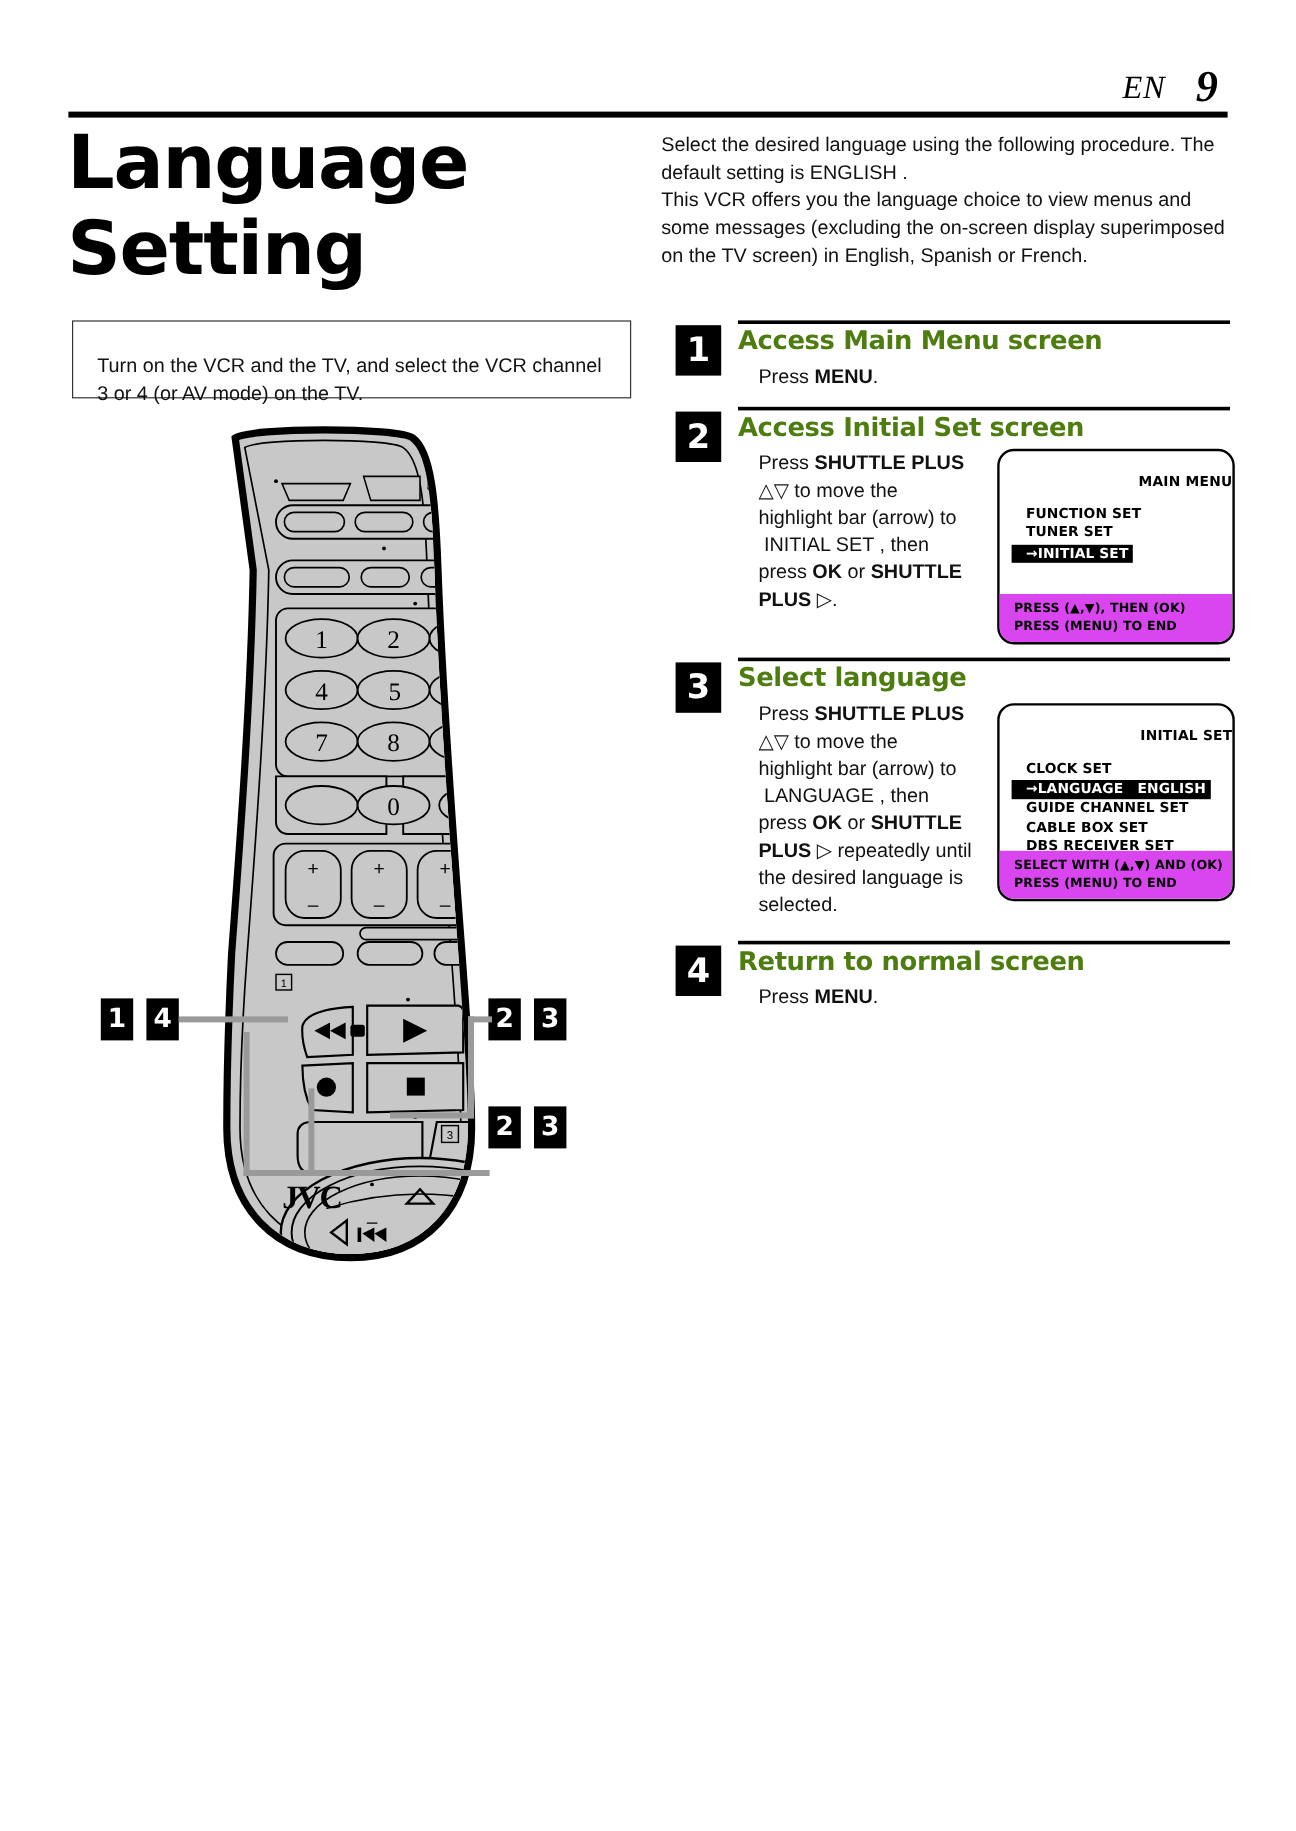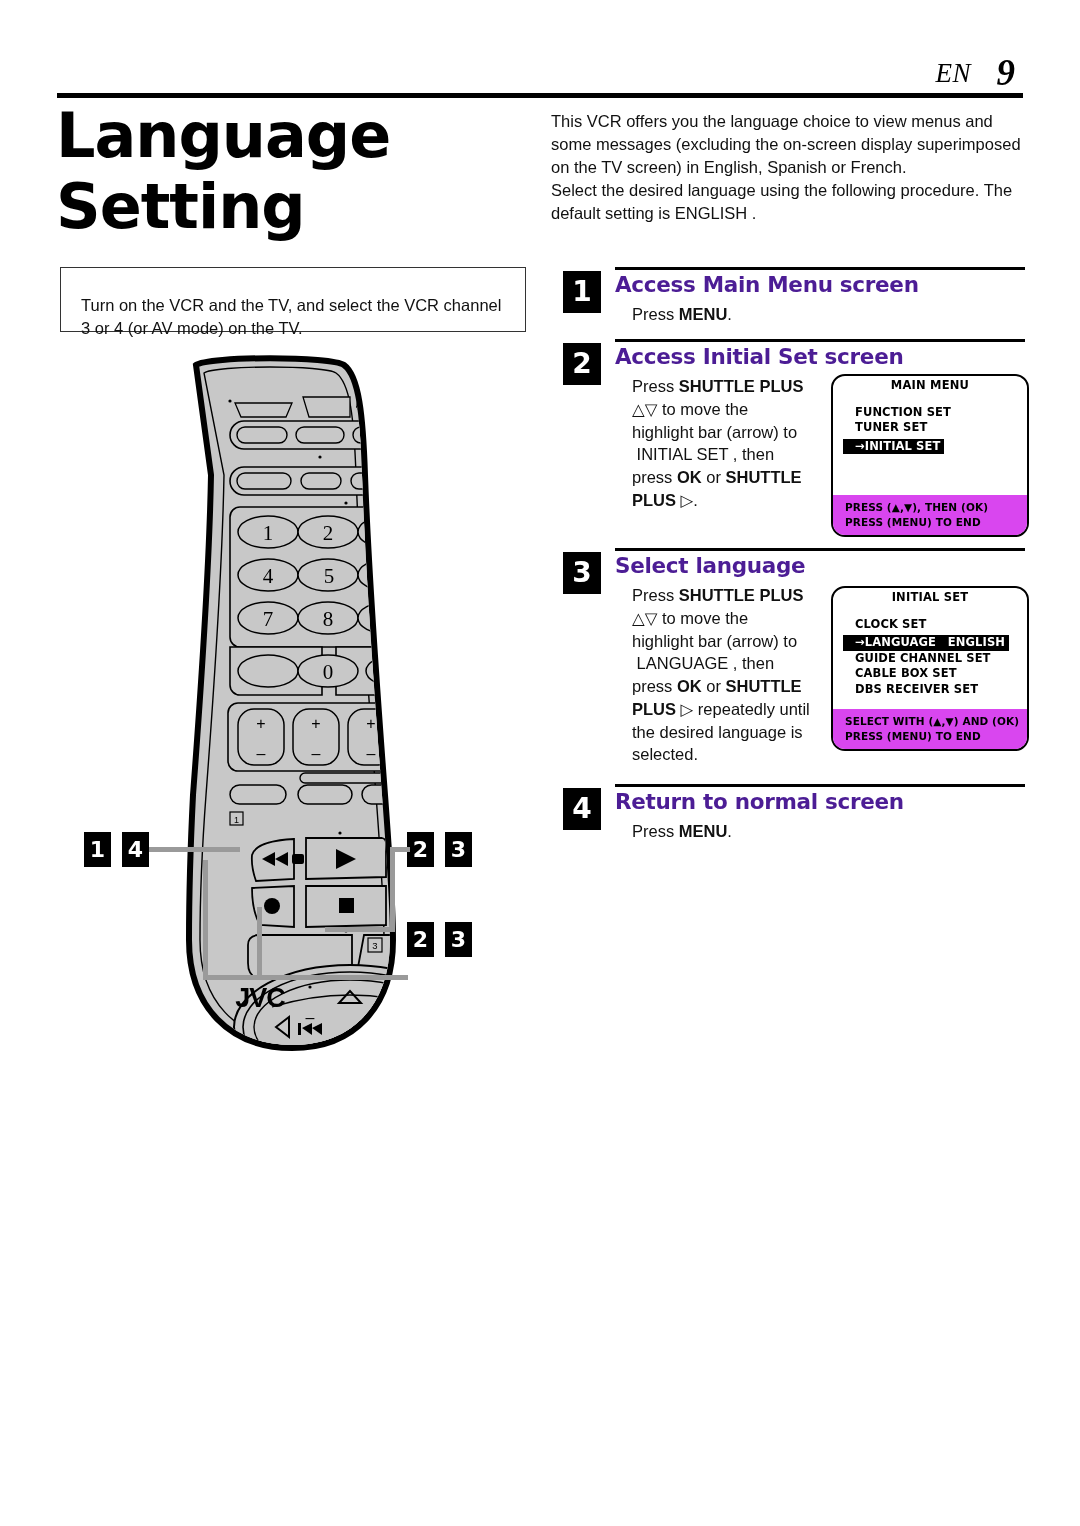--- a/index.html
+++ b/index.html
@@ -100,21 +100,21 @@
     text-align: center;
     line-height: 42px;
   }
   .step-title {
     position: absolute;
     left: 64px; top: 5px;
     font-family: "DejaVu Sans", sans-serif;
     font-weight: bold;
     font-size: 21.5px;
     letter-spacing: -0.3px;
-    color: #4c1d95;
+    color: #4d7c0f;
     white-space: nowrap;
   }
   .step-body {
     position: absolute;
     left: 64px; top: 36px;
     font-family: "Liberation Sans", sans-serif;
     font-size: 16.5px;
     line-height: 1.38;
     color: #111;
     margin-left: 17px;
@@ -128,22 +128,22 @@
     width: 198px;
     border: 2px solid #000;
     border-radius: 14px;
     background: #fff;
     overflow: hidden;
   }
   .osd-title {
     font-family: "DejaVu Sans", sans-serif;
     font-weight: bold;
     font-size: 11.5px;
-    text-align: center;
-    padding-top: 2px;
+    text-align: right;
+    padding-top: 18px;
     letter-spacing: 0.2px;
     color: #000;
   }
   .osd-list {
     padding: 13px 0 0 22px;
   }
   .osd-item {
     font-family: "DejaVu Sans", sans-serif;
     font-weight: bold;
     font-size: 11.5px;
@@ -205,22 +205,22 @@
   <div id="header-rule"></div>
 </div>
 
 <h1 id="title">Language Setting</h1>
 
 <div id="intro-box">
   <p>Turn on the VCR and the TV, and select the VCR channel 3 or 4 (or AV mode) on the TV.</p>
 </div>
 
 <div id="lead">
+  <p>Select the desired language using the following procedure. The default setting is  ENGLISH .</p>
   <p>This VCR offers you the language choice to view menus and some messages (excluding the on-screen display superimposed on the TV screen)    in English, Spanish or French.</p>
-  <p>Select the desired language using the following procedure. The default setting is  ENGLISH .</p>
 </div>
 
 <div class="step" id="step1" style="top:267px;">
   <div class="step-rule"></div>
   <div class="step-badge">1</div>
   <div class="step-title">Access Main Menu screen</div>
   <div class="step-body">
     <span>Press </span><span class="b">MENU</span><span>.</span>
   </div>
 </div>
@@ -471,21 +471,21 @@
         <circle cx="280" cy="478" r="1.6"></circle>
           <circle cx="286" cy="576" r="1.6"></circle>
         <circle cx="250" cy="632" r="1.6"></circle>
       </g>
     </g>
 
     <text x="231" y="648" font-family="DejaVu Sans, sans-serif" font-weight="bold" font-size="0" fill="#000"></text>
   </svg>
 
   <div id="brand-label" style="position:absolute; left:0; top:628px; width:400px; text-align:center;
-              font-family:Liberation Sans, sans-serif; font-weight:bold; font-size:27px;
+              font-family:Liberation Serif, serif; font-weight:bold; font-size:27px;
               letter-spacing:-1px; color:#000;">JVC</div>
 
   
   
   <div class="chip" style="left:24px; top:477px;">1</div>
   <div class="chip" style="left:62px; top:477px;">4</div>
   <div class="lead-line" style="left:89px; top:492px; width:91px; height:5px;"></div>
 
   
   <div class="chip" style="left:347px; top:477px;">2</div>

